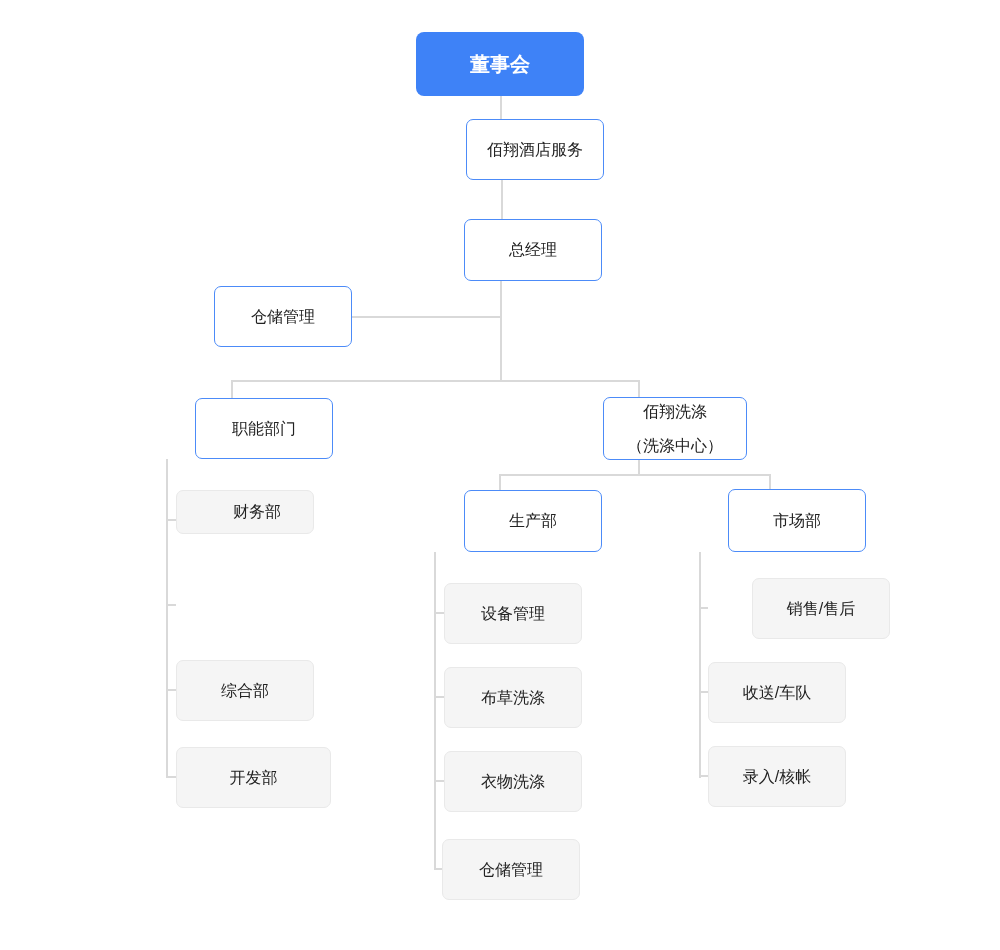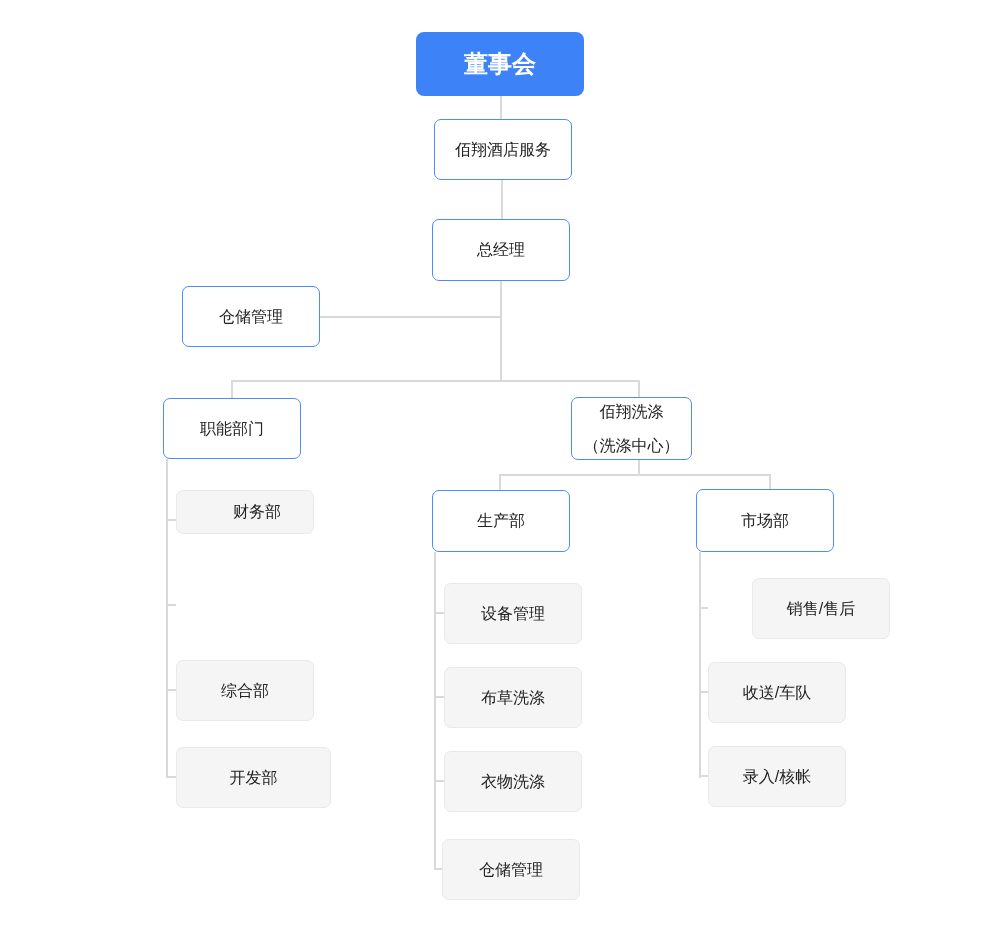--- a/index.html
+++ b/index.html
@@ -26,28 +26,29 @@
     font-size: 16px;
     color: var(--text-dark, #222222);
     line-height: 22px;
     z-index: 2;
     cursor: default;
     white-space: nowrap;
   }
   .node.root {
     background: var(--primary-blue, #3e82f7);
     color: var(--root-text, #ffffff);
-    font-size: 24px;
+    font-size: 20px;
     font-weight: bold;
     border-radius: 8px;
   }
   .node.branch {
     background: #ffffff;
     border: 1px solid var(--border-blue, #4c8bf8);
     border-radius: 7px;
+    margin-left: 32px;
   }
   .node.leaf {
     background: var(--box-gray-bg, #f5f5f5);
     border: 1px solid var(--box-gray-border, #e9e9e9);
     border-radius: 7px;
   }
   .line {
     position: absolute;
     background: var(--connector, #d9d9d9);
     z-index: 1;
@@ -103,21 +104,21 @@
   </div>
 
   <div class="node branch" style="left:182px; top:286px; width:138px; height:61px;">
     <span>仓储管理</span>
   </div>
 
   <div class="node branch" style="left:163px; top:398px; width:138px; height:61px;">
     <span>职能部门</span>
   </div>
 
-  <div class="node branch" style="left:571px; top:397px; width:121px; height:63px;gap:12px;">
+  <div class="node branch" style="left:571px; top:397px; width:144px; height:63px;gap:12px;">
     <span>佰翔洗涤</span>
     <span>（洗涤中心）</span>
   </div>
 
   <div class="node leaf" style="left:176px; top:490px; width:138px; height:44px;padding-left:24px;">
     <span>财务部</span>
   </div>
   <div class="node leaf" style="left:176px; top:660px; width:138px; height:61px;">
     <span>综合部</span>
   </div>

